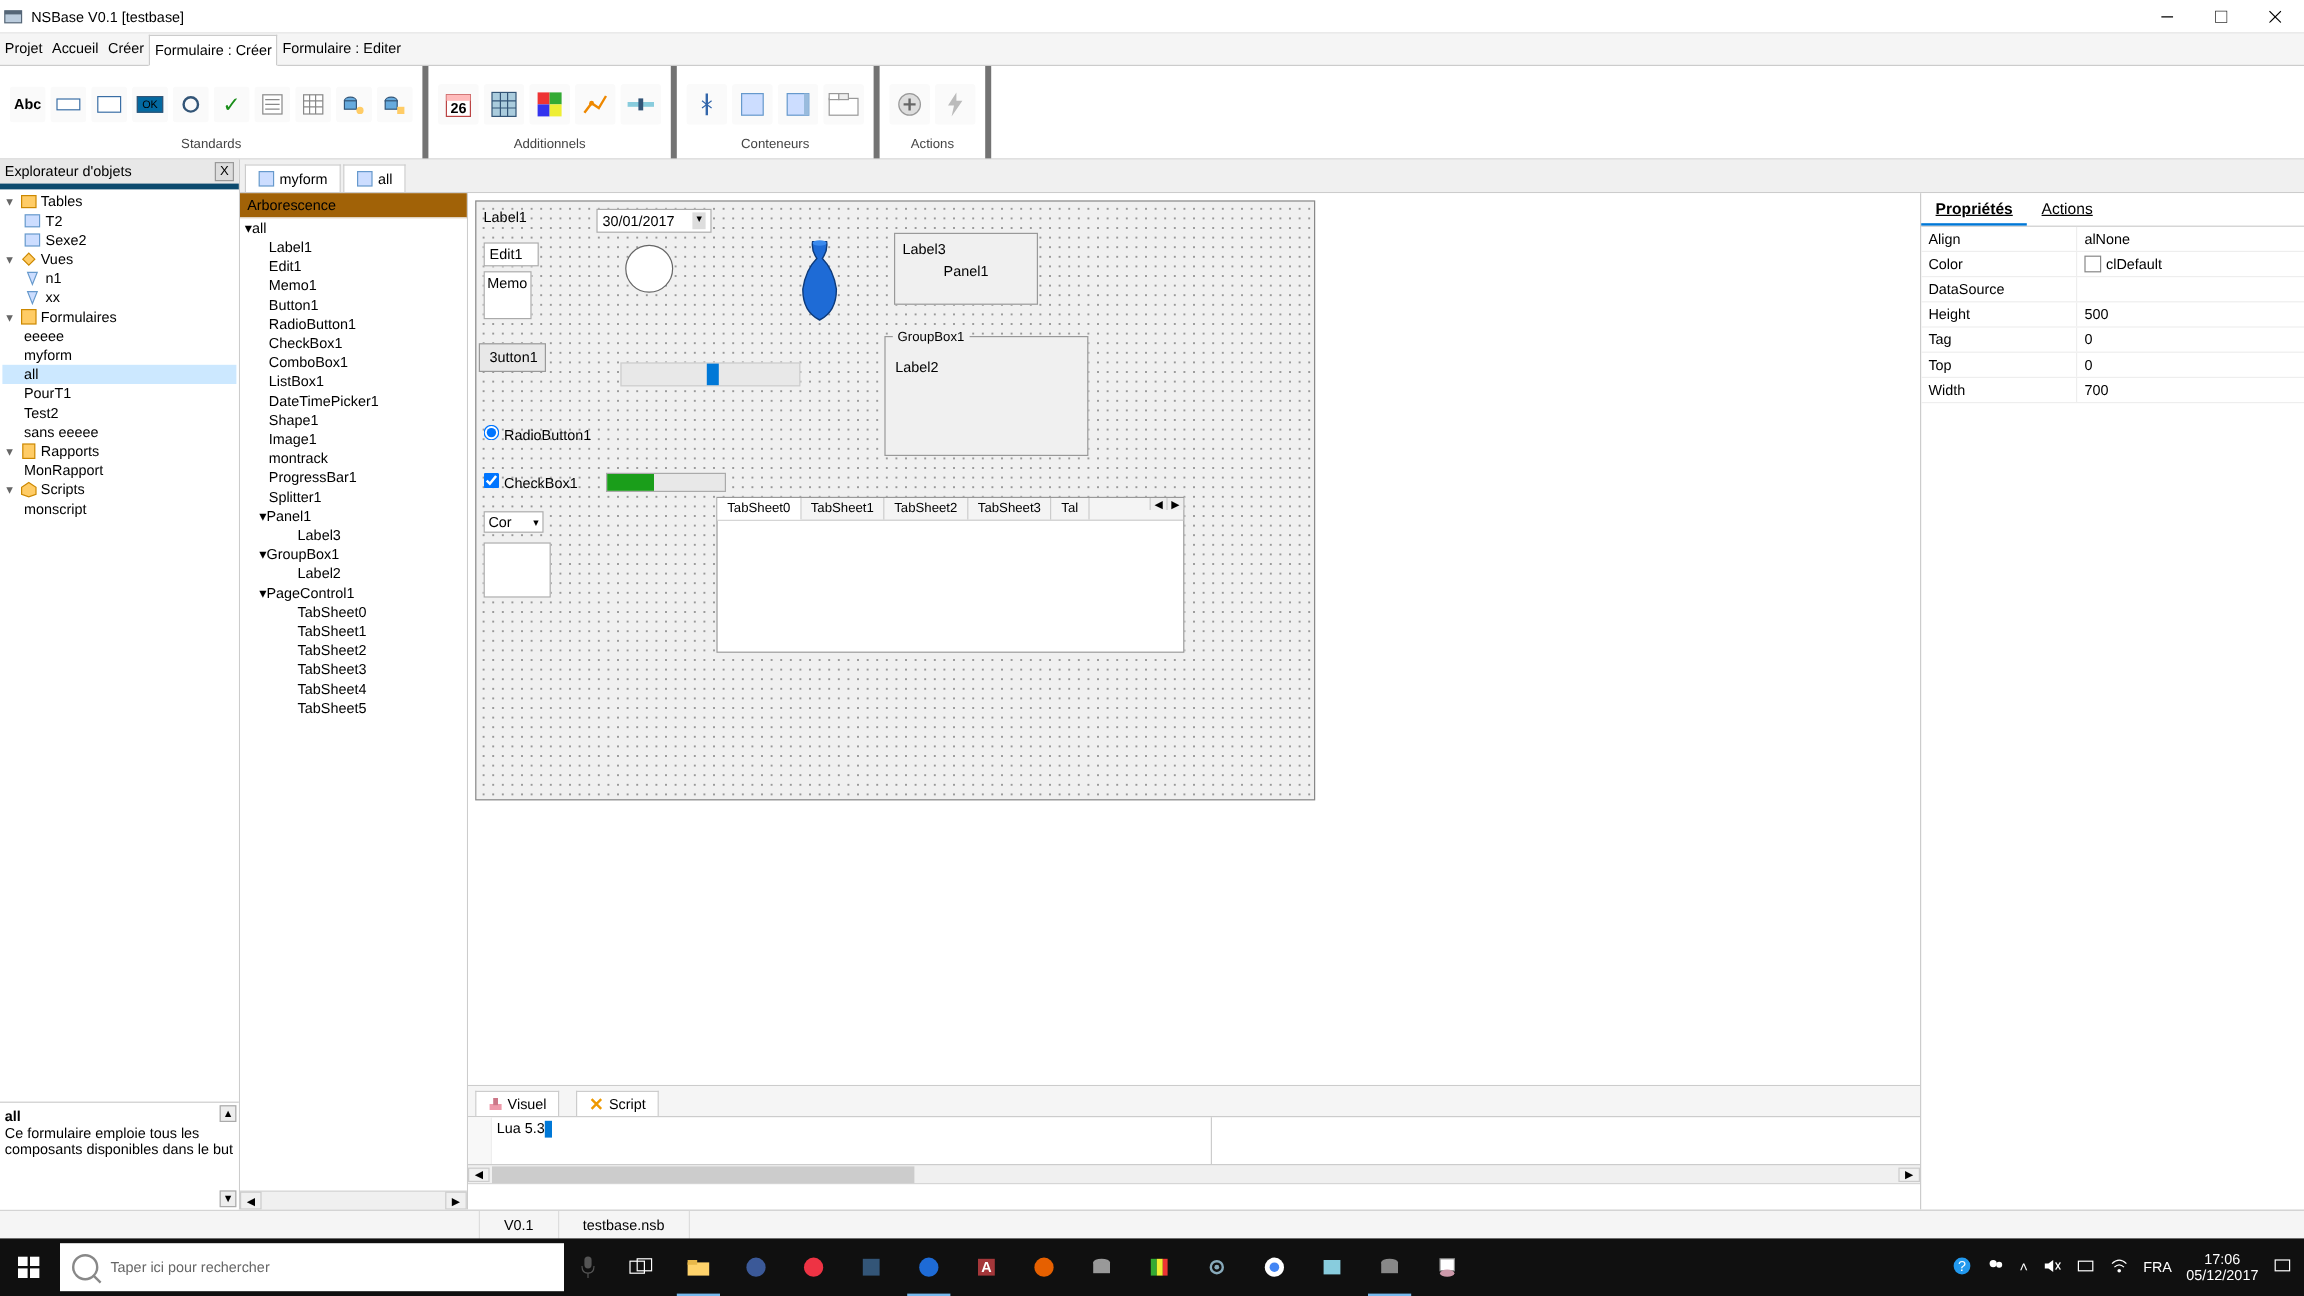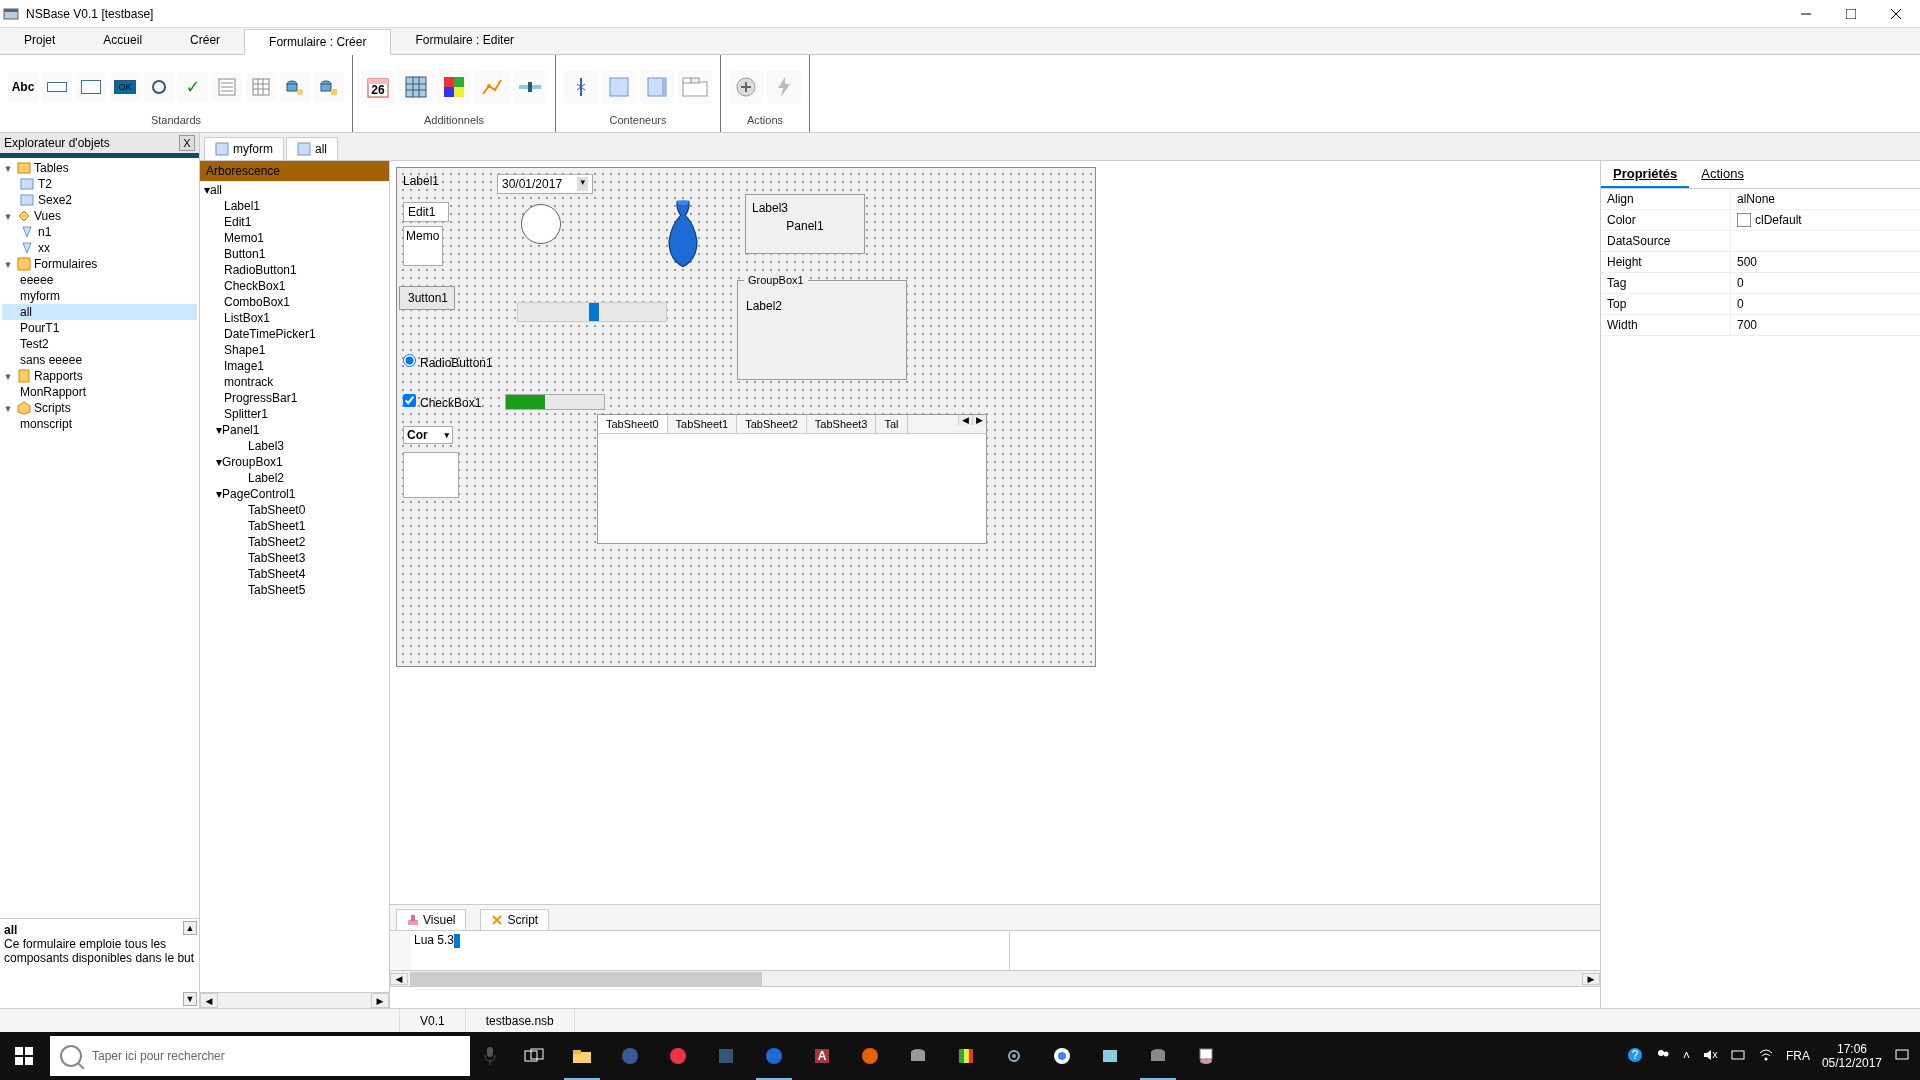--- a/index.html
+++ b/index.html
@@ -6,26 +6,26 @@
 body { width: 1920px; height: 1080px; background: #fff; overflow: hidden; display: flex; flex-direction: column; }
 
 
 .titlebar { height: 28px; background: #fff; display: flex; align-items: center; padding: 0 2px; border-bottom: 1px solid #ddd; }
 .titlebar .appicon { width: 18px; height: 18px; margin-right: 6px; display:inline-flex;align-items:center;justify-content:center; }
 .titlebar .wincontrols { margin-left: auto; display: flex; }
 .titlebar .wincontrols .btn { width: 45px; height: 28px; display:flex;align-items:center;justify-content:center;cursor:pointer; }
 
 
 .menubar { height: 27px; background: #f5f5f5; display: flex; align-items: stretch; border-bottom: 1px solid #ccc; }
-.menubar .menuitem { padding: 5px 24px; cursor: pointer; }
+.menubar .menuitem { padding: 5px 4px; cursor: pointer; }
 .menubar .menuitem.active { background: #fff; border: 1px solid #ccc; border-bottom: 1px solid #fff; position: relative; top: 1px; }
 
 
 .ribbon { height: 78px; background: #fff; display: flex; border-bottom: 1px solid #ccc; }
-.ribbon .group { border-right: 1px solid #737373; display:flex; flex-direction:column; align-items:center; padding: 4px 8px; }
+.ribbon .group { border-right: 5px solid #737373; display:flex; flex-direction:column; align-items:center; padding: 4px 8px; }
 .ribbon .group .tools { display:flex; gap:4px; flex:1; align-items:center; }
 .ribbon .group .glabel { font-size: 11px; color:#444; margin-top:auto; padding-bottom:2px;}
 .ribbon .tbtn { width:30px; height:30px; border:1px solid transparent; border-radius:3px; display:flex;align-items:center;justify-content:center; cursor:pointer; background:#fafafa; }
 .ribbon .tbtn.big { width:34px; height:34px; }
 
 
 .body { flex:1; display:flex; min-height:0; }
 .leftcol { width:200px; display:flex; flex-direction:column; border-right:1px solid #ccc; }
 
 .panelhdr { background:#e8e8e8; border-bottom:5px solid #0c4a6e; padding:2px 4px; display:flex; align-items:center; }
@@ -525,21 +525,21 @@
               </div>
             <div class="widget wgroup" style="left:340px;top:112px;width:170px;height:100px;background:#f0f0f0;">
               <span class="glbl">GroupBox1</span>
               <div style="padding:4px 8px;">Label2</div>
             </div>
             <div class="widget wradio" style="left:6px;top:186px;background:transparent;"><input type="radio" checked="" style=""><span>RadioButton1</span></div>
             <div class="widget wcheck" style="left:6px;top:226px;background:transparent;"><input type="checkbox" checked="" style=""><span>CheckBox1</span></div>
             <div class="widget wprogress" style="left:108px;top:226px;width:100px;">
                 <div class="bar"></div>
               </div>
-            <div class="widget wcombo" style="left:6px;top:258px;width:50px;font-weight:bold;">
+            <div class="widget wcombo" style="left:6px;top:258px;width:50px;">
                 <span>Cor</span>
                 <span class="ar">▾</span>
               </div>
             <div class="widget wlistbox" style="left:6px;top:284px;width:56px;height:46px;"></div>
             <div class="widget wpage" style="left:200px;top:246px;width:390px;height:130px;">
               <div class="ptabs">
                 <div class="ptab active">TabSheet0</div>
                 <div class="ptab">TabSheet1</div>
                 <div class="ptab">TabSheet2</div>
                 <div class="ptab">TabSheet3</div>

